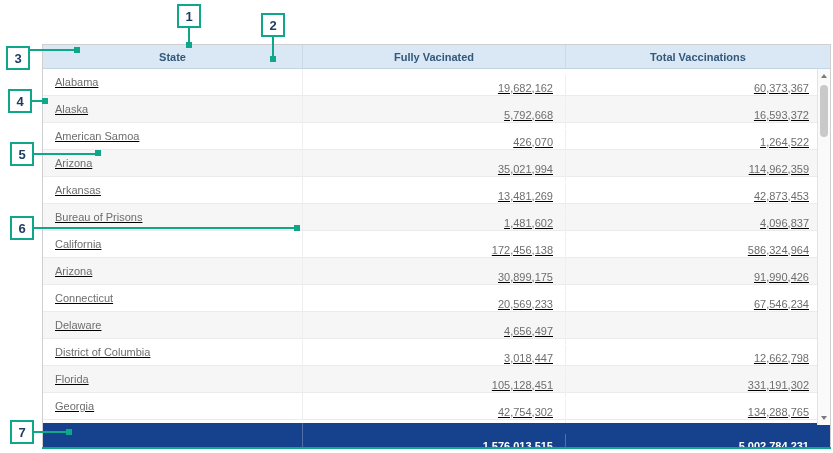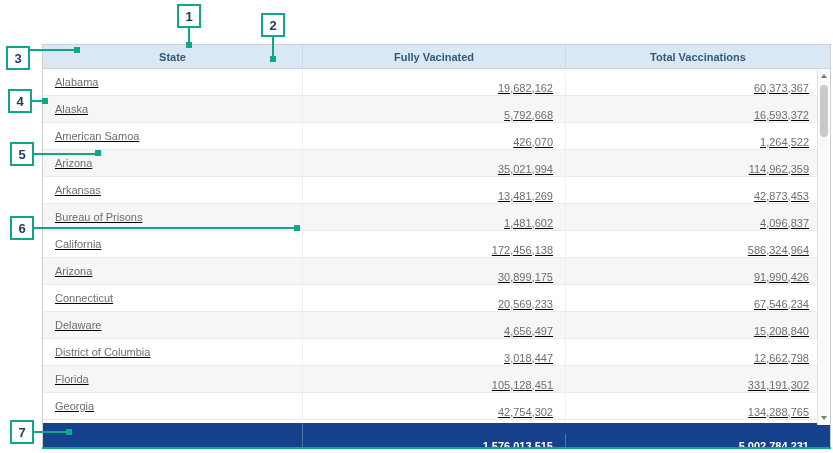--- a/index.html
+++ b/index.html
@@ -160,21 +160,20 @@
 
   <div class="trow">
     <div class="td col-state">Connecticut</div>
     <div class="td col-fully num">20,569,233</div>
     <div class="td col-total num">67,546,234</div>
   </div>
 
   <div class="trow">
     <div class="td col-state">Delaware</div>
     <div class="td col-fully num">4,656,497</div>
-    <div class="td col-total num">15,208,840</div>
   </div>
 
   <div class="trow">
     <div class="td col-state">District of Columbia</div>
     <div class="td col-fully num">3,018,447</div>
     <div class="td col-total num">12,662,798</div>
   </div>
 
   <div class="trow">
     <div class="td col-state">Florida</div>

